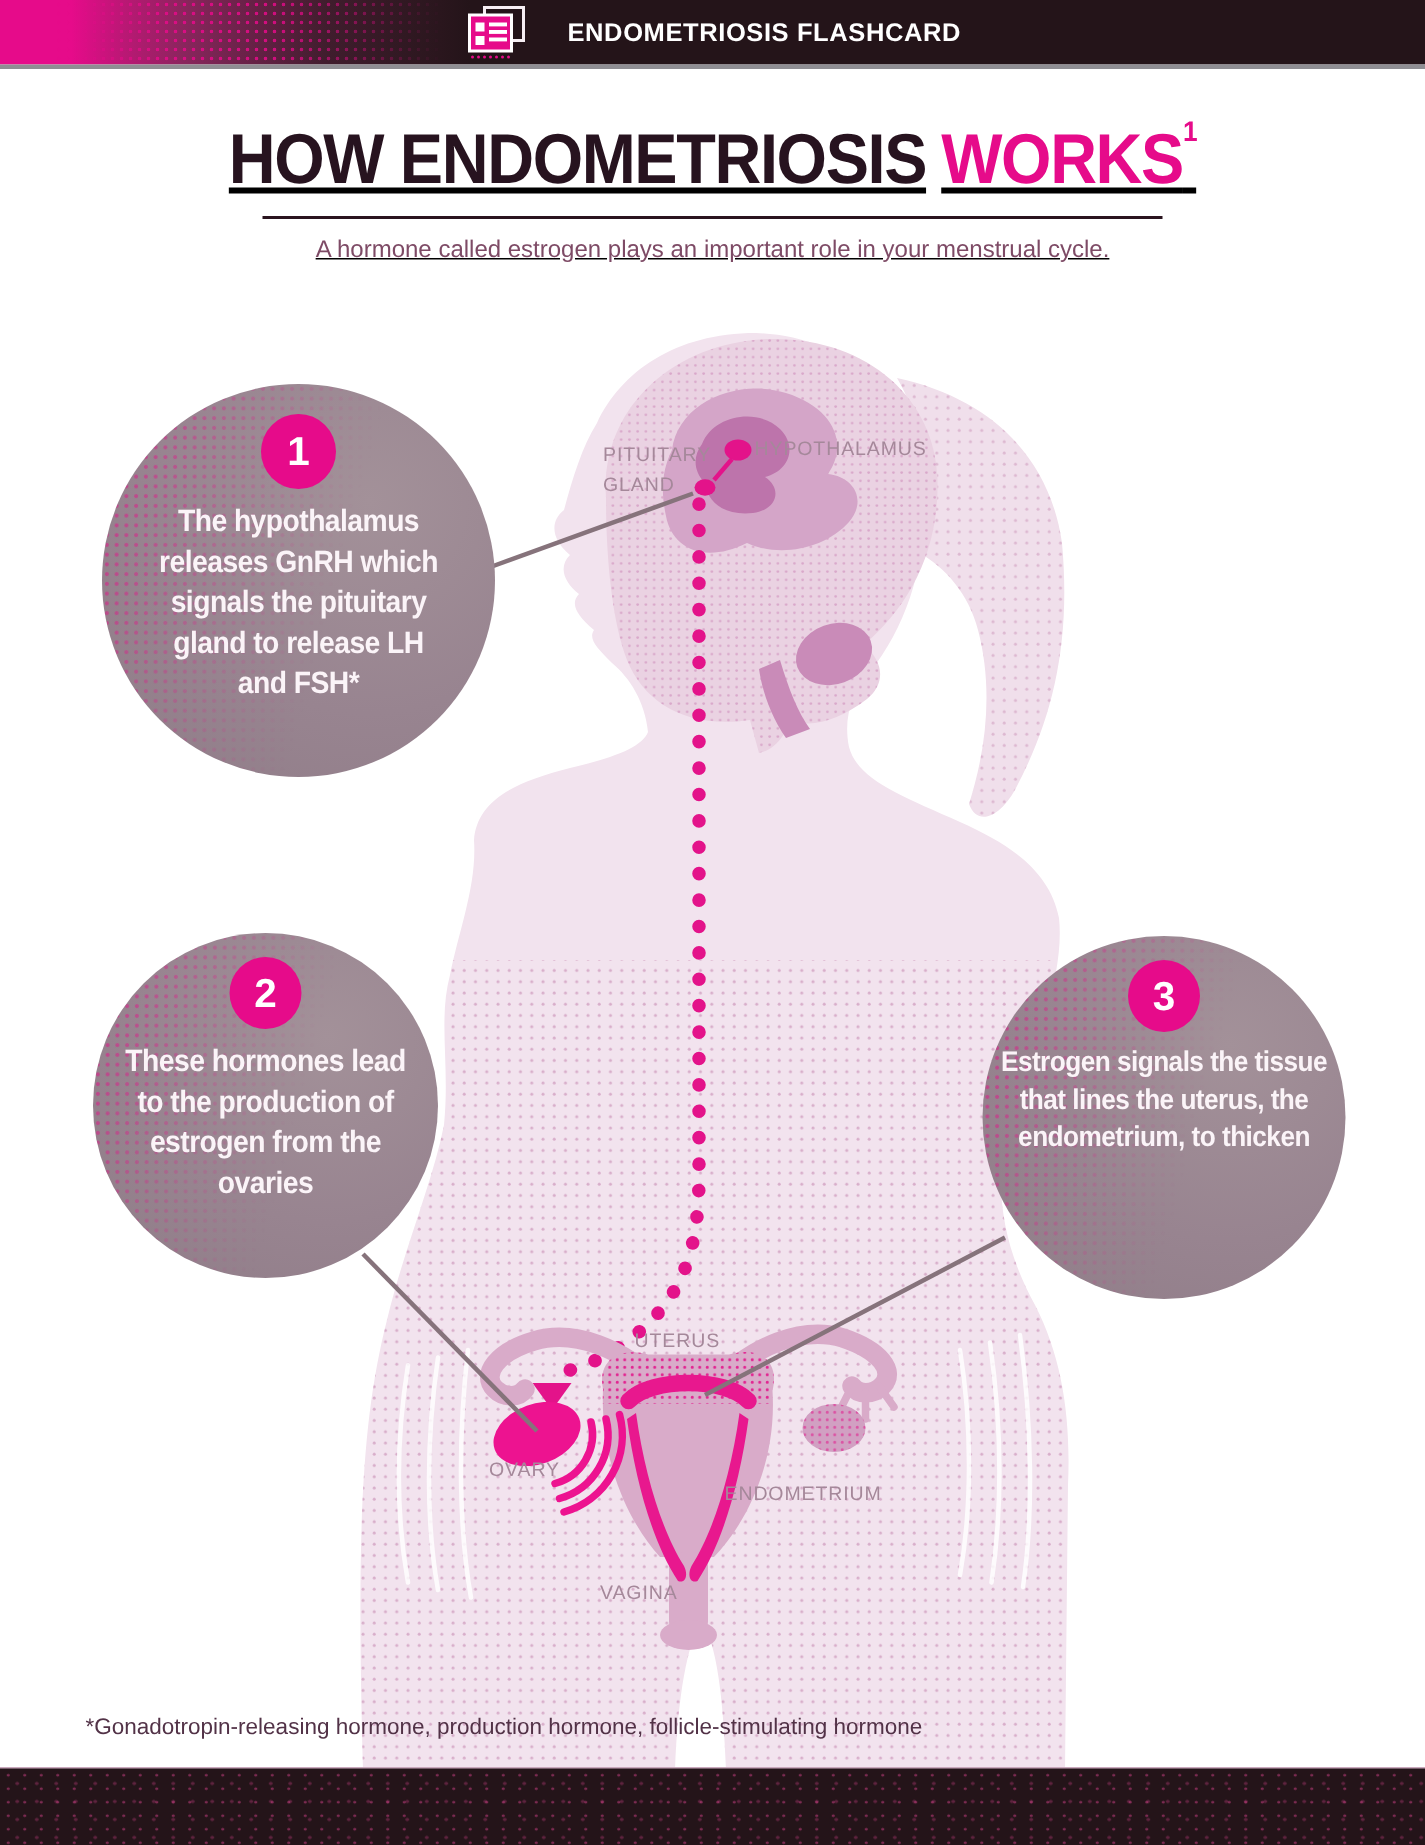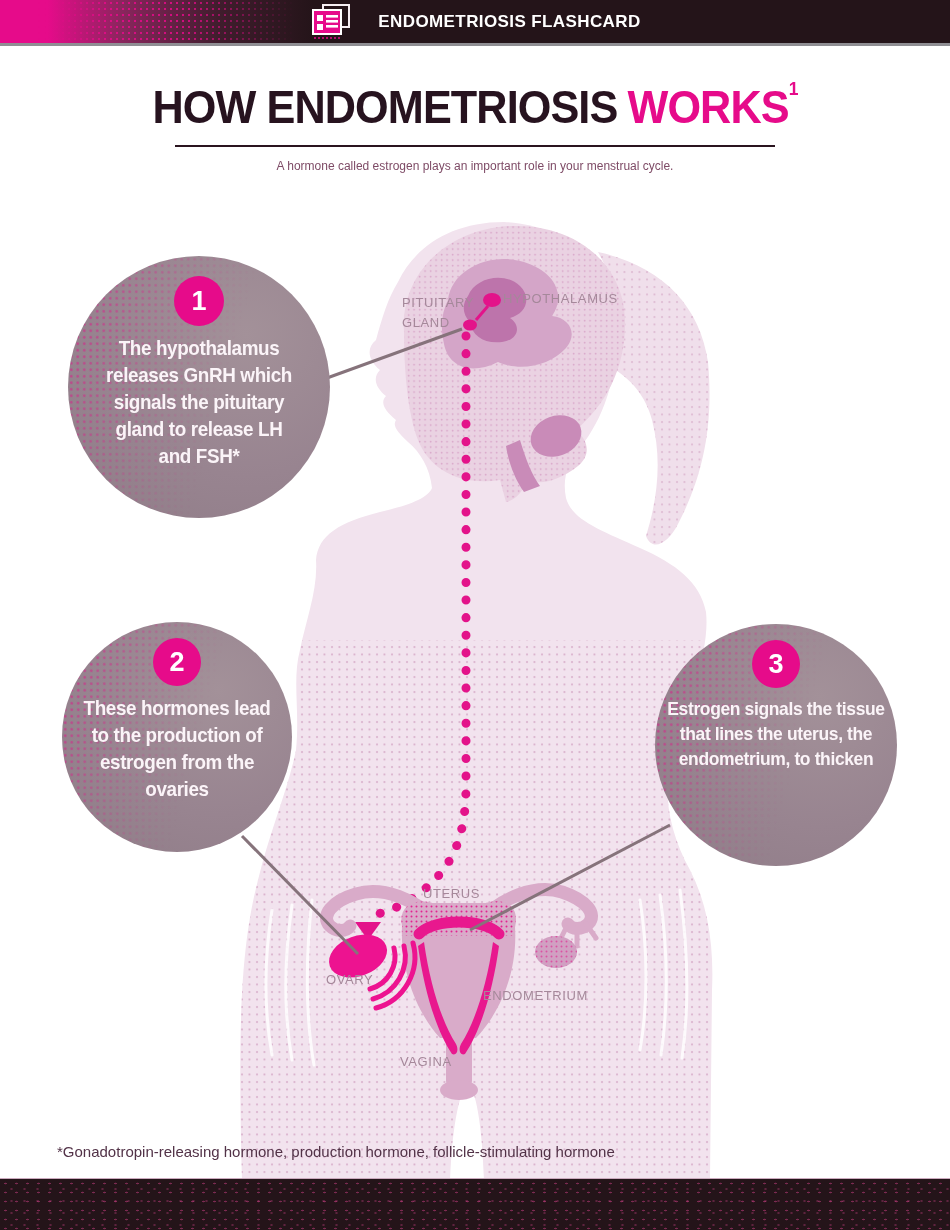--- a/index.html
+++ b/index.html
@@ -13,28 +13,28 @@
     display:flex;align-items:center;justify-content:center;gap:10px;}
   .top-bar::before{content:"";position:absolute;inset:0;
     background-image:radial-gradient(rgba(230,11,138,.85) 1px,transparent 1.4px);
     background-size:6px 6px;
     -webkit-mask-image:linear-gradient(90deg,transparent 4%,#000 11%,#000 19%,transparent 31%);
     mask-image:linear-gradient(90deg,transparent 4%,#000 11%,#000 19%,transparent 31%);}
   .brand{color:#ffffff;font-size:17px;font-weight:bold;letter-spacing:.4px;position:relative;padding-left:15px;}
   .brand-icon{position:relative;width:44px;height:38px;}
 
   
-  .title-block{position:absolute;top:78px;left:0;width:950px;text-align:center;}
+  .title-block{position:absolute;top:78px;left:0;width:950px;text-align:center;text-decoration:underline;}
   h1{margin:0;font-size:47px;font-weight:800;letter-spacing:-1px;color:#27131f;
      transform:scaleX(.92);transform-origin:center;white-space:nowrap;}
   .t-main{margin-right:11px;}
   .t-works{color:#e60b8a;}
   .t-sup{color:#e60b8a;font-size:19px;vertical-align:28px;font-weight:800;}
   .divider{width:600px;margin:11px auto 0 auto;border-top:2px solid #2a141f;}
-  .subtitle{margin-top:12px;font-size:12px;color:#7e4b66;}
+  .subtitle{margin-top:12px;font-size:16px;color:#7e4b66;}
 
   
   .figure{position:absolute;top:195px;left:0;}
   .anat-label{fill:#a5889a;font-size:13px;letter-spacing:.6px;font-family:"Liberation Sans",sans-serif;}
 
   
   .circle{position:absolute;border-radius:50%;
     background:radial-gradient(circle at 68% 30%,#a39199 0%,#988490 55%,#8f7c87 100%);
     display:flex;flex-direction:column;align-items:center;text-align:center;overflow:hidden;}
   .circle::before{content:"";position:absolute;inset:0;border-radius:50%;

